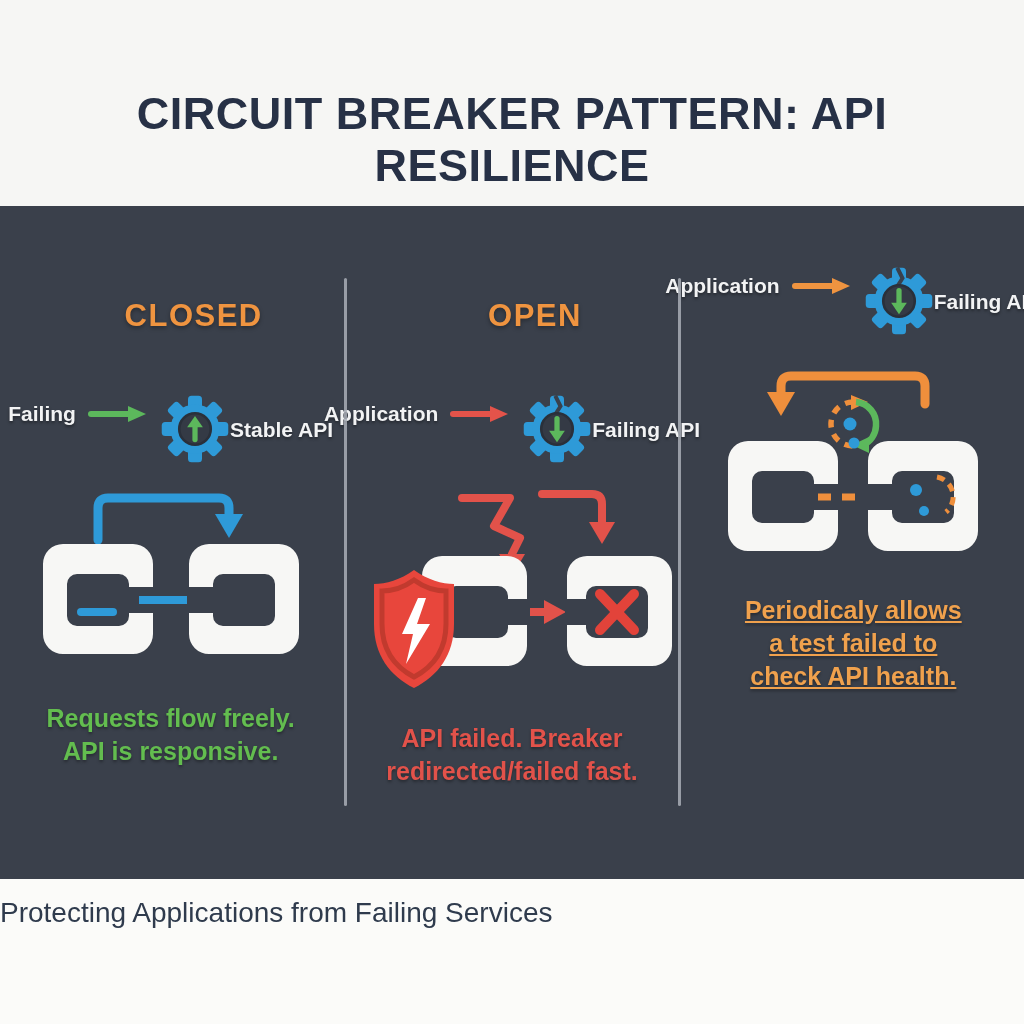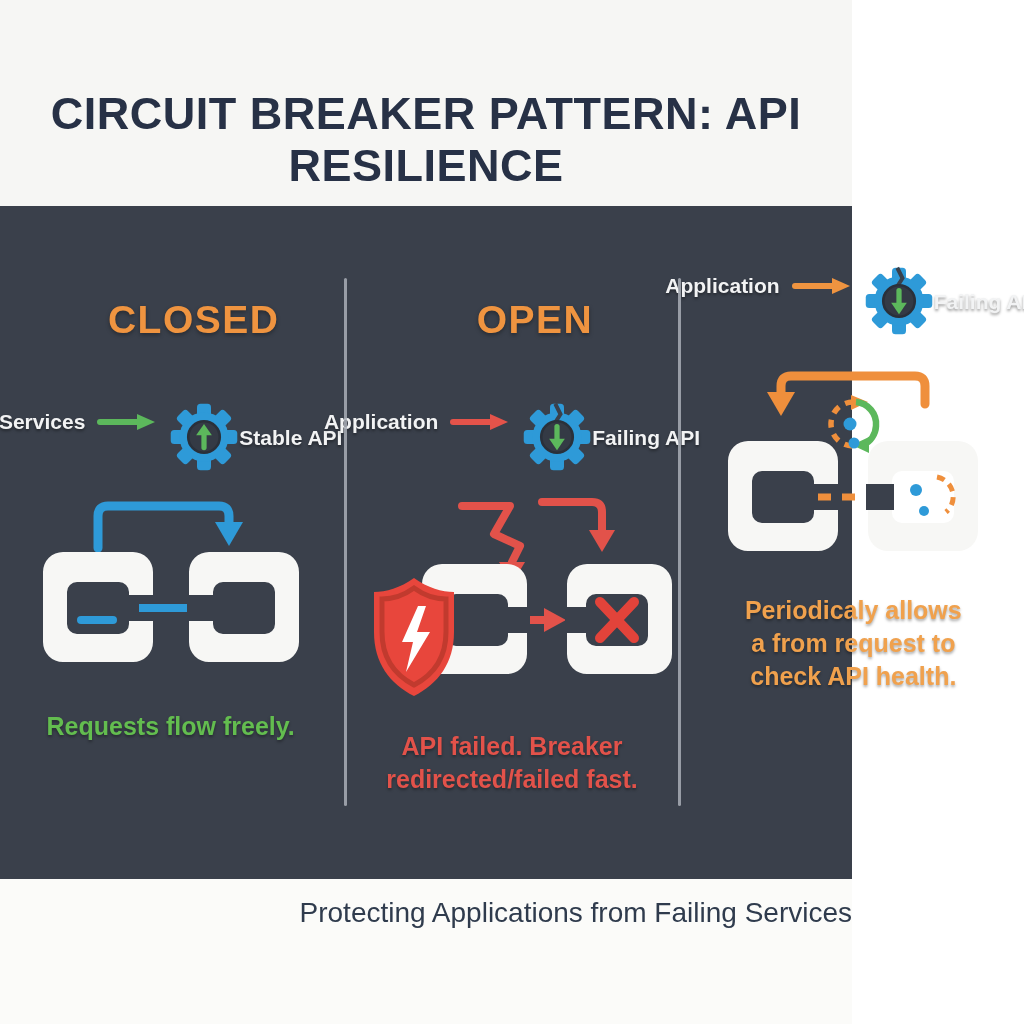--- a/index.html
+++ b/index.html
@@ -3,42 +3,42 @@
 <meta charset="utf-8">
 <style>
   :root{
     --background-dark:#3a404b; --header-bg:#f6f6f4; --footer-bg:#fbfbf9;
     --accent-orange:#ef9440; --accent-green:#63bd4f; --accent-red:#e4534a;
     --accent-blue:#2e9ad8; --title-navy:#273146; --text-light:#f2f3f4;
     --divider-gray:#a9aeb6;
   }
   *{margin:0;padding:0;box-sizing:border-box;}
   body{width:1024px;height:1024px;overflow:hidden;font-family:"Liberation Sans",sans-serif;background:#fff;}
-  .page{width:852px;height:1024px;display:flex;flex-direction:column;}
+  .page{width:1024px;height:1024px;display:flex;flex-direction:column;}
 
   
   .header{height:206px;background:var(--header-bg);display:flex;flex-direction:column;justify-content:flex-end;align-items:center;padding-bottom:14px;}
   .title{color:var(--title-navy);font-size:45px;font-weight:700;letter-spacing:.5px;text-align:center;line-height:52px;}
 
   
   .panel{height:673px;background:var(--background-dark);display:flex;position:relative;}
   .divider{position:absolute;top:72px;width:3px;height:528px;background:var(--divider-gray);border-radius:2px;opacity:.85;}
   .divider-1{left:344px;} .divider-2{left:678px;}
   .column{width:341.33px;display:flex;flex-direction:column;align-items:center;}
-  .state-heading{margin-top:92px;font-size:39px;font-weight:700;letter-spacing:1.5px;color:var(--accent-orange);text-shadow:0 2px 4px rgba(0,0,0,.35);margin-left:46px;}
+  .state-heading{margin-top:92px;font-size:31px;font-weight:700;letter-spacing:1.5px;color:var(--accent-orange);text-shadow:0 2px 4px rgba(0,0,0,.35);margin-left:46px;}
   .actor-row{margin-top:24px;display:flex;align-items:center;gap:12px;height:112px;}
   .actor-label{color:var(--text-light);font-size:21px;font-weight:700;text-shadow:0 2px 3px rgba(0,0,0,.4);white-space:nowrap;}
   .gear-stack{display:flex;align-items:center;margin-top:30px;}
   .api-label{color:var(--text-light);font-size:21px;font-weight:700;margin-top:2px;text-shadow:0 2px 3px rgba(0,0,0,.4);white-space:nowrap;}
   .diagram{margin-top:4px;}
   .desc{margin-top:18px;text-align:center;font-size:25px;font-weight:700;line-height:33px;text-shadow:0 2px 3px rgba(0,0,0,.35);}
-  .desc-green{color:var(--accent-green);} .desc-red{color:#e2524a;} .desc-orange{color:#f0a14d;}
+  .desc-green{color:var(--accent-green);} .desc-red{color:#e2524a;} .desc-orange{color:#f0a14d;text-decoration:underline;}
 
   
-  .footer{height:145px;background:var(--footer-bg);display:flex;justify-content:flex-end;padding-top:18px;}
+  .footer{height:145px;background:var(--footer-bg);display:flex;justify-content:flex-start;padding-top:18px;}
   .footer-caption{color:#2f3b4d;font-size:28px;font-weight:400;}
 </style>
 </head>
 <body>
 
 <div class="page">
 
   <div class="header">
     <div class="title">
       <div>CIRCUIT BREAKER PATTERN: API</div>
@@ -46,21 +46,21 @@
     </div>
   </div>
 
   <div class="panel">
     <div class="divider divider-1"></div>
     <div class="divider divider-2"></div>
 
     <div class="column">
       <div class="state-heading">CLOSED</div>
       <div class="actor-row">
-        <span class="actor-label">Services</span>
+        <span class="actor-label">Failing</span>
         <svg width="60" height="20" viewBox="0 0 60 20">
           <line x1="3" y1="10" x2="42" y2="10" stroke="#5cb85c" stroke-width="6" stroke-linecap="round"></line>
           <polygon points="40,2 40,18 58,10" fill="#5cb85c"></polygon>
         </svg>
         <div class="gear-stack">
           <svg width="70" height="70" viewBox="-40 -40 80 80">
             <g fill="#2e9ad8">
               <rect x="-8" y="-38" width="16" height="20" rx="4"></rect>
               <rect x="-8" y="-38" width="16" height="20" rx="4" transform="rotate(45)"></rect>
               <rect x="-8" y="-38" width="16" height="20" rx="4" transform="rotate(90)"></rect>
@@ -91,20 +91,21 @@
           <line x1="60" y1="138" x2="92" y2="138" stroke="#2e9ad8" stroke-width="8" stroke-linecap="round"></line>
         </g>
         <line x1="118" y1="126" x2="192" y2="126" stroke="#2e9ad8" stroke-width="8"></line>
         <g>
           <path fill="#f7f7f5" fill-rule="evenodd" d="M188,70 h70 a20,20 0 0 1 20,20 v70 a20,20 0 0 1 -20,20 h-70 a20,20 0 0 1 -20,-20 v-70 a20,20 0 0 1 20,-20 z M202,100 h42 a10,10 0 0 1 10,10 v32 a10,10 0 0 1 -10,10 h-42 a10,10 0 0 1 -10,-10 v-32 a10,10 0 0 1 10,-10 z"></path>
           <rect x="166" y="113" width="28" height="26" fill="#3a404b"></rect>
         </g>
       </svg>
       <div class="desc desc-green">
         <div>Requests flow freely.</div>
+        <div>API is responsive.</div>
       </div>
     </div>
 
     <div class="column">
       <div class="state-heading">OPEN</div>
       <div class="actor-row">
         <span class="actor-label">Application</span>
         <svg width="60" height="20" viewBox="0 0 60 20">
           <line x1="3" y1="10" x2="42" y2="10" stroke="#e4534a" stroke-width="6" stroke-linecap="round"></line>
           <polygon points="40,2 40,18 58,10" fill="#e4534a"></polygon>
@@ -222,21 +223,21 @@
           <rect x="163" y="138" width="28" height="26" fill="#3a404b"></rect>
           <g>
             <circle cx="213" cy="144" r="6" fill="#2e9ad8"></circle>
             <circle cx="221" cy="165" r="5" fill="#2e9ad8"></circle>
             <path d="M234,131 A20,20 0 0 1 243,166" fill="none" stroke="#ef8f3c" stroke-width="5" stroke-dasharray="8 6"></path>
           </g>
         </g>
       </svg>
       <div class="desc desc-orange">
         <div>Periodicaly allows</div>
-        <div>a from request to</div>
+        <div>a test failed to</div>
         <div>check API health.</div>
       </div>
     </div>
   </div>
 
   <div class="footer">
     <span class="footer-caption">Protecting Applications from Failing Services</span>
   </div>
 
 </div>

